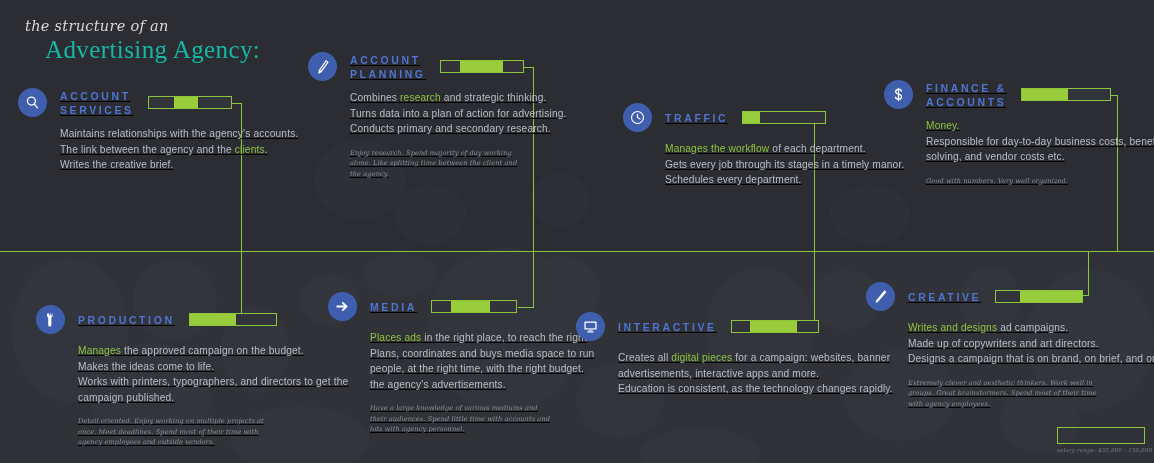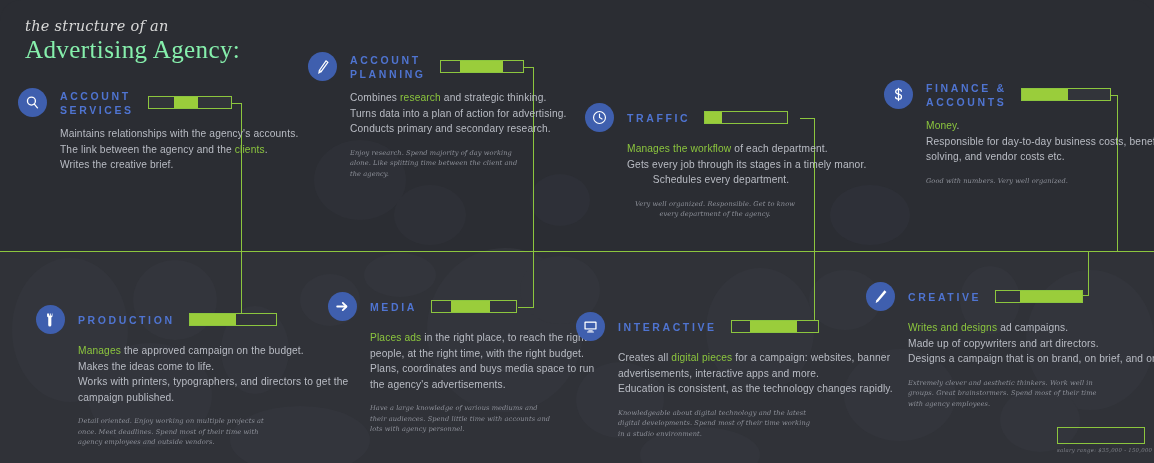--- a/index.html
+++ b/index.html
@@ -15,30 +15,30 @@
   .blobs { position:absolute; inset:0; width:100%; height:100%; pointer-events:none; }
 
   
   .title-wrap { position:absolute; left:25px; top:18px; }
   .title-sub {
     font-family:"DejaVu Serif", serif; font-style:italic;
     font-size:14.5px; color:#d8d8d8; letter-spacing:.3px; line-height:1.2;
   }
   .title-main {
     font-family:"Liberation Serif", serif;
-    font-size:25px; color:#86efac; letter-spacing:.4px; line-height:1.15; margin-top:1px;
+    font-size:25px; color:#14b8a6; letter-spacing:.4px; line-height:1.15; margin-top:1px;margin-left:20px;
   }
 
   
   .conn { position:absolute; background:#8cc63e; }
   .conn.v { width:1.4px; }
   .conn.h { height:1.4px; }
 
   
-  .sec { position:absolute; }
+  .sec { position:absolute;text-decoration:underline; }
   .sec-head { display:flex; align-items:center; }
   .icon-circle {
     width:29px; height:29px; border-radius:50%;
     background:#3f5fae; flex:0 0 29px;
     display:flex; align-items:center; justify-content:center;
   }
   .sec-body { margin-left:13px; }
   .head-row { display:flex; align-items:center; }
   .sec-title {
     color:#4f74d1; font-size:10.5px; font-weight:bold;
@@ -189,21 +189,21 @@
     <div class="sec-body" style="margin-left:42px;">
       <div class="lines">
         <p><span>Combines </span><span class="hl">research</span><span> and strategic thinking.</span></p>
         <p><span>Turns data into a plan of action for advertising.</span><span class="hl"></span><span></span></p>
         <p><span>Conducts primary and secondary research.</span><span class="hl"></span><span></span></p>
       </div>
       <div class="note" style="width:168px;">Enjoy research. Spend majority of day working alone. Like splitting time between the client and the agency.</div>
     </div>
   </div>
 
-  <div class="sec" style="left:585px; top:103px; width:230px;text-align:center;">
+  <div class="sec" style="left:623px; top:103px; width:230px;">
     <div class="sec-head">
       <div class="icon-circle">
         <svg width="17" height="17" viewBox="0 0 24 24" fill="none" stroke="#ffffff" stroke-width="1.6" stroke-linecap="round">
           <circle cx="12" cy="12" r="8.4"></circle>
             <path d="M12 7.2 V12 L15.6 14.2"></path>
         </svg>
       </div>
       <div class="sec-body">
         <div class="head-row">
           <div class="sec-title">TRAFFIC</div>
@@ -213,21 +213,20 @@
           </div>
         </div>
       </div>
     </div>
     <div class="sec-body" style="margin-left:42px;">
       <div class="lines">
         <p><span></span><span class="hl">Manages the workflow</span><span> of each department.</span></p>
         <p><span>Gets every job through its stages in a timely manor.</span><span class="hl"></span><span></span></p>
         <p><span>Schedules every department.</span><span class="hl"></span><span></span></p>
       </div>
-      <div class="note" style="width:176px;">Very well organized. Responsible. Get to know every department of the agency.</div>
     </div>
   </div>
 
   <div class="sec" style="left:884px; top:80px; width:240px;">
     <div class="sec-head">
       <div class="icon-circle">
         <svg width="17" height="17" viewBox="0 0 24 24" fill="none" stroke="#ffffff" stroke-width="1.8" stroke-linecap="round">
           <line x1="12" y1="3.4" x2="12" y2="20.6"></line>
           <path d="M16 7.4 C16 5.6 14.2 4.8 12 4.8 C9.8 4.8 8 5.7 8 8 C8 10.3 10 10.9 12 11.4 C14 11.9 16.2 12.6 16.2 15 C16.2 17.4 14.3 18.6 12 18.6 C9.7 18.6 7.8 17.7 7.8 15.6"></path>
         </svg>
@@ -298,22 +297,22 @@
             <div class="seg" style="flex:1"></div>
               <div class="seg on" style="flex:2"></div>
               <div class="seg" style="flex:1.3"></div>
           </div>
         </div>
       </div>
     </div>
     <div class="sec-body" style="margin-left:42px;">
       <div class="lines">
         <p><span></span><span class="hl">Places ads</span><span> in the right place, to reach the right</span></p>
+        <p><span>Plans, coordinates and buys media space to run</span><span class="hl"></span><span></span></p>
         <p><span>people, at the right time, with the right budget.</span><span class="hl"></span><span></span></p>
-        <p><span>Plans, coordinates and buys media space to run</span><span class="hl"></span><span></span></p>
         <p><span>the agency's advertisements.</span><span class="hl"></span><span></span></p>
       </div>
       <div class="note" style="width:186px;">Have a large knowledge of various mediums and their audiences. Spend little time with accounts and lots with agency personnel.</div>
     </div>
   </div>
 
   <div class="sec" style="left:576px; top:312px; width:250px;">
     <div class="sec-head">
       <div class="icon-circle">
         <svg width="17" height="17" viewBox="0 0 24 24" fill="#ffffff" stroke="none">
@@ -333,21 +332,20 @@
           </div>
         </div>
       </div>
     </div>
     <div class="sec-body" style="margin-left:42px;">
       <div class="lines">
         <p><span>Creates all </span><span class="hl">digital pieces</span><span> for a campaign: websites, banner</span></p>
         <p><span>advertisements, interactive apps and more.</span><span class="hl"></span><span></span></p>
         <p><span>Education is consistent, as the technology changes rapidly.</span><span class="hl"></span><span></span></p>
       </div>
-      <div class="note" style="width:200px;">Knowledgeable about digital technology and the latest digital developments. Spend most of their time working in a studio environment.</div>
     </div>
   </div>
 
   <div class="sec" style="left:866px; top:282px; width:250px;">
     <div class="sec-head">
       <div class="icon-circle">
         <svg width="17" height="17" viewBox="0 0 24 24" fill="#ffffff" stroke="none">
           <path d="M17.6 3.2 L20.4 5.6 L8.6 19.4 L5 21 L6.2 17.2 Z"></path>
         </svg>
       </div>

